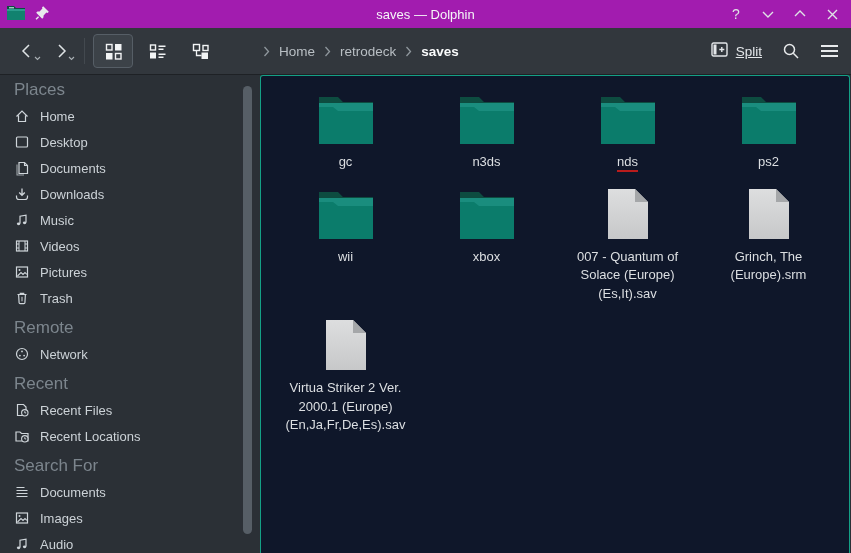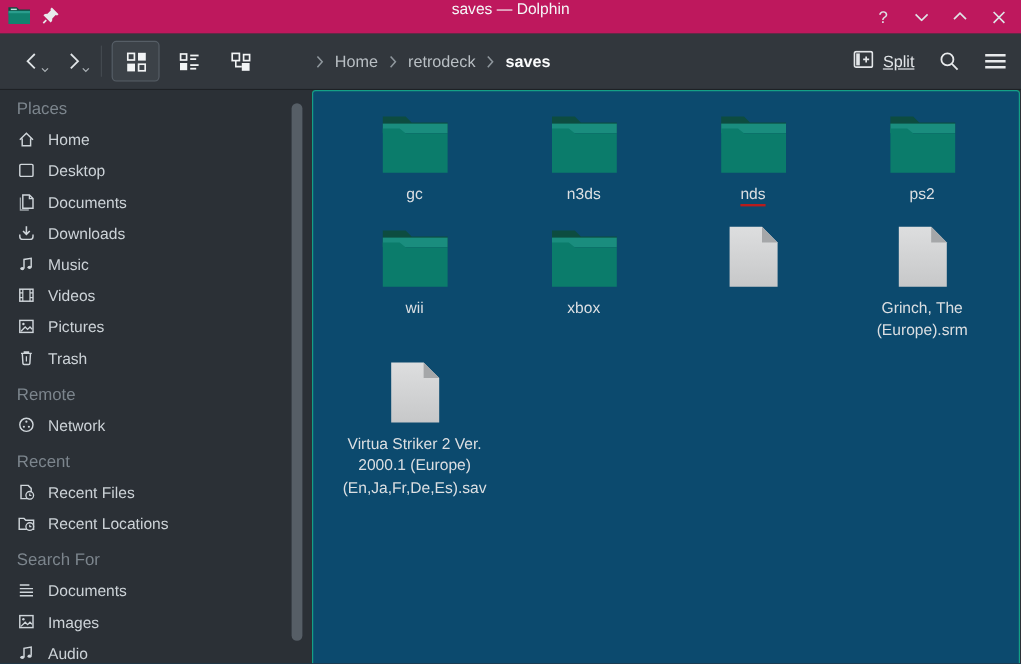--- a/index.html
+++ b/index.html
@@ -6,22 +6,22 @@
   html,body { width:851px; height:553px; overflow:hidden; }
   body {
     font-family:"Liberation Sans","DejaVu Sans",sans-serif;
     background:#2b3036; color:#dee1e4; font-size:13px;
     -webkit-font-smoothing:antialiased;
   }
   .window { width:851px; height:553px; display:flex; flex-direction:column; }
 
   
   .titlebar {
-    height:28px; background:#be185d; position:relative; flex:none;
-    display:flex; align-items:flex-start;
+    height:28px; background:#a21caf; position:relative; flex:none;
+    display:flex; align-items:center;
   }
   .tb-left { position:absolute; left:6px; top:0; height:28px; display:flex; align-items:center; gap:9px; }
   .tb-title {
     width:100%; text-align:center; color:#f5f7f8; font-size:13px;
   }
   .tb-right { position:absolute; right:8px; top:0; height:28px; display:flex; align-items:center; gap:10px; }
   .tb-btn {
     width:22px; height:22px; display:flex; align-items:center; justify-content:center;
     color:#dfe3e6; font-size:14px; cursor:default;
   }
@@ -45,32 +45,32 @@
   .crumb.current { color:#fbfcfd; font-weight:bold; }
   .tool-right { position:absolute; right:12px; top:0; height:46px; display:flex; align-items:center; gap:20px; }
   .split-btn { display:flex; align-items:center; gap:8px; color:#e3e6e9; font-size:13.5px;text-decoration:underline; }
   .icon-btn { display:flex; align-items:center; justify-content:center; color:#e8eaec; }
 
   
   .content { flex:1; display:flex; min-height:0; position:relative; }
 
   
   .sidebar { width:260px; flex:none; background:#2b3036; padding:2px 0 0 0; position:relative; }
-  .side-header { height:26px; margin-top:4px; padding-left:14px; display:flex; align-items:center; color:#7c858d; font-size:14px; }
+  .side-header { height:26px; margin-top:4px; padding-left:14px; display:flex; align-items:center; color:#7c858d; font-size:17px; }
   .side-item { height:26px; padding-left:14px; display:flex; align-items:center; gap:10px; color:#ccd2d7; cursor:default; }
   .side-item svg { flex:none; color:#cfd5da; }
   .side-item span { font-size:13px; }
   .side-scrollbar {
     position:absolute; right:8px; top:11px; width:9px; height:448px;
     background:#565e66; border-radius:5px;
   }
 
   
   .mainview {
-    flex:1; margin-right:1px; background:#0c4a6e;
+    flex:1; margin-right:1px; background:#0f172a;
     border:1px solid #14a086; border-bottom:none; border-radius:3px 3px 0 0;
     padding:17px 0 16px 14px; overflow:hidden;
   }
   .grid-row { display:flex; align-items:flex-start; margin-bottom:16px; }
   .cell { width:141px; display:flex; flex-direction:column; align-items:center; }
   .cell .icon-wrap { height:52px; display:flex; align-items:flex-end; justify-content:center; }
   .cell .label { margin-top:8px; text-align:center; line-height:18.5px; font-size:13px; color:#dcdfe2; white-space:pre-line; max-width:135px; }
   .cell .label .inner.focused { border-bottom:2px solid #b91c1c; padding-bottom:1px; }
 </style>
 </head>
@@ -408,20 +408,23 @@
                 <defs>
                   <linearGradient id="pg1" x1="0" y1="0" x2="0" y2="1">
                     <stop offset="0" stop-color="#dddedf"></stop>
                     <stop offset="1" stop-color="#c7c8c9"></stop>
                   </linearGradient>
                 </defs>
                 <path d="M1 1 h27 l13 13 v37 H1 Z" fill="url(#pg1)"></path>
                 <path d="M28 1 l13 13 h-13 Z" fill="#a5a7a9"></path>
               </svg>
           </div>
+          <div class="label"><span class="inner">007 - Quantum of
+Solace (Europe)
+(Es,It).sav</span></div>
         </div>
         <div class="cell">
           <div class="icon-wrap">
             <svg width="42" height="52" viewBox="0 0 42 52">
                 <path d="M1 1 h27 l13 13 v37 H1 Z" fill="url(#pg1)"></path>
                 <path d="M28 1 l13 13 h-13 Z" fill="#a5a7a9"></path>
               </svg>
           </div>
           <div class="label"><span class="inner">Grinch, The
 (Europe).srm</span></div>

